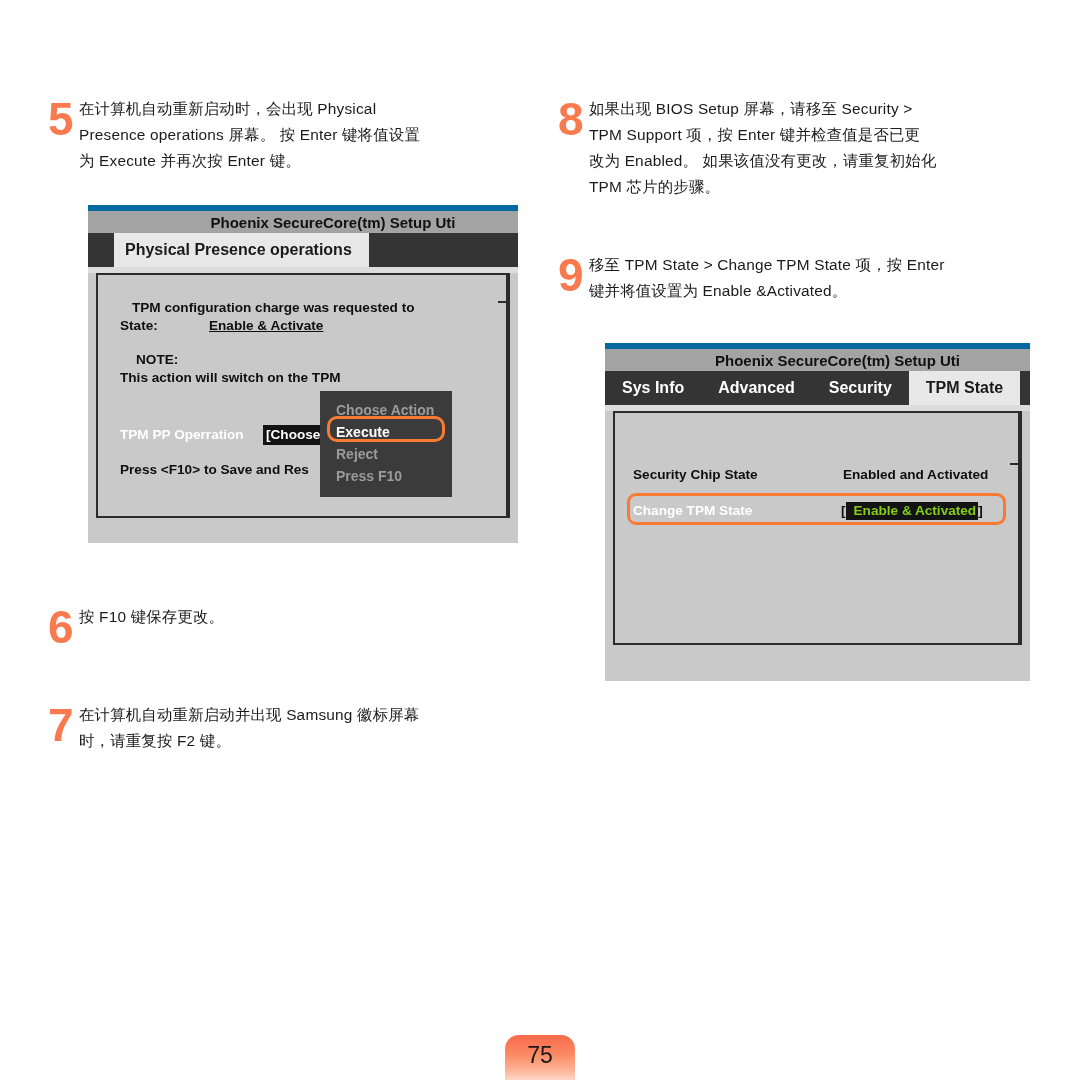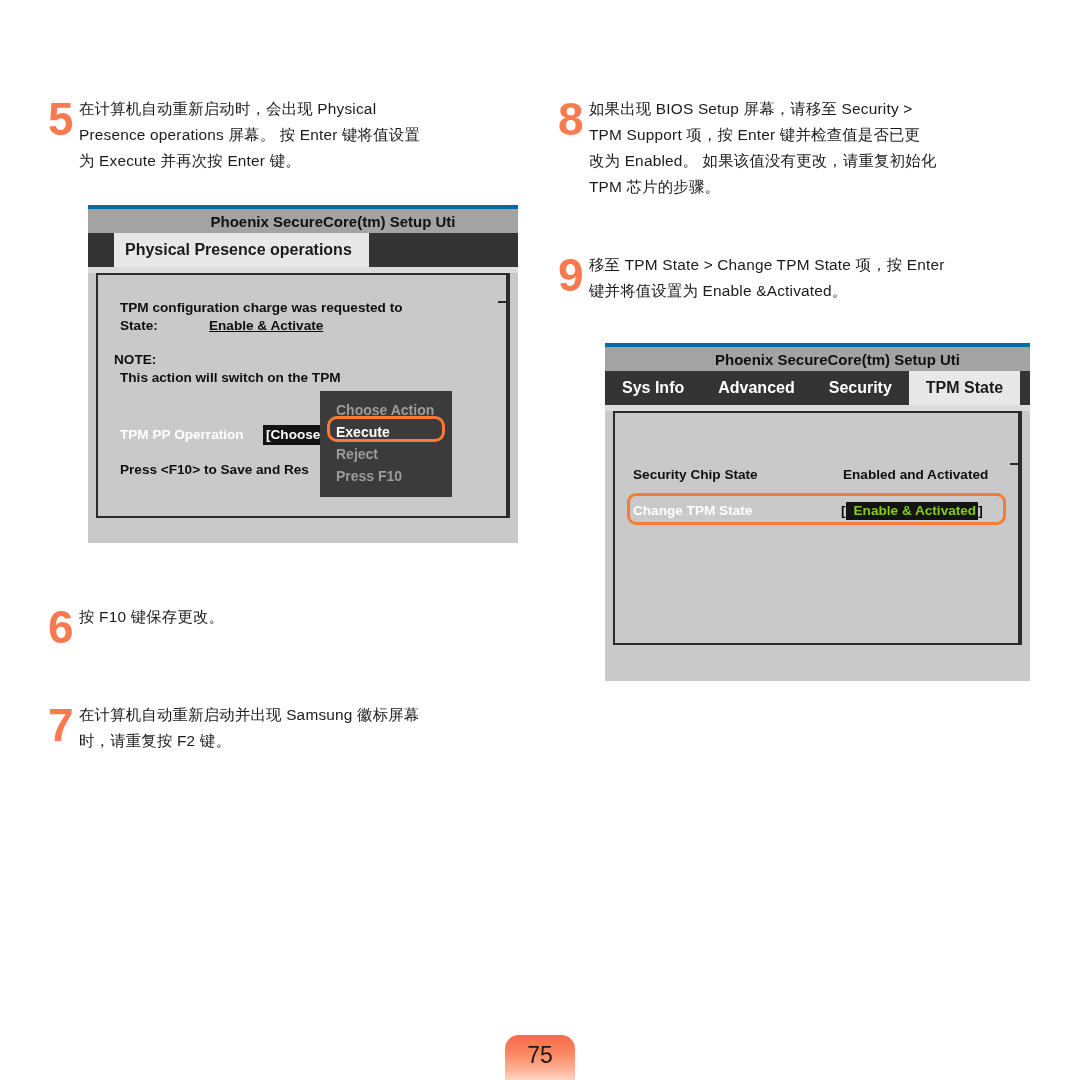--- a/index.html
+++ b/index.html
@@ -44,21 +44,21 @@
   .bios {
     position: absolute;
     overflow: hidden;
     background: #c9c9c9;
     box-sizing: border-box;
   }
   .bios-titlebar {
     position: relative;
     height: 28px;
     background: #a3a3a3;
-    border-top: 4px solid #0369a1;
+    border-top: 6px solid #0369a1;
     color: #111111;
     font-weight: bold;
     font-size: 15px;
     display: flex;
     align-items: center;
     justify-content: center;
     white-space: nowrap;
     box-sizing: border-box;
   }
   .bios-tabrow {
@@ -249,26 +249,26 @@
   <div class="bios-tabrow">
     <div class="tab spacer"></div>
     <div class="tab active">Physical Presence operations</div>
   </div>
 
   <div class="bios-underline"></div>
 
   <div class="bios-panel">
     <div class="bios-panel-inner">
 
-      <div class="pp-text" style="left:22px; top:24px;">TPM configuration charge was requested to</div>
+      <div class="pp-text" style="left:34px; top:24px;">TPM configuration charge was requested to</div>
 
       <div class="pp-text" style="left:22px; top:42px;">State:</div>
       <div class="pp-text" style="left:111px; top:42px;text-decoration:underline;">Enable &amp; Activate</div>
 
-      <div class="pp-text" style="left:16px; top:76px;">NOTE:</div>
+      <div class="pp-text" style="left:38px; top:76px;">NOTE:</div>
       <div class="pp-text" style="left:22px; top:94px;">This action will switch on the TPM</div>
 
       <div class="pp-white" style="left:22px; top:152px;">TPM PP Operration</div>
       <div class="pp-black-box" style="left:165px; top:150px;">[Choose A</div>
 
       <div class="pp-text" style="left:22px; top:186px;">Press &lt;F10&gt; to Save and Res</div>
 
       <div class="panel-right-tick" style="top:0; height:26px;"></div>
       <div class="panel-right-tick" style="top:26px; height:2px; right:0; width:10px; background:#2b2b2b;"></div>
       <div class="panel-right-tick" style="top:28px; bottom:0; height:auto;"></div>

